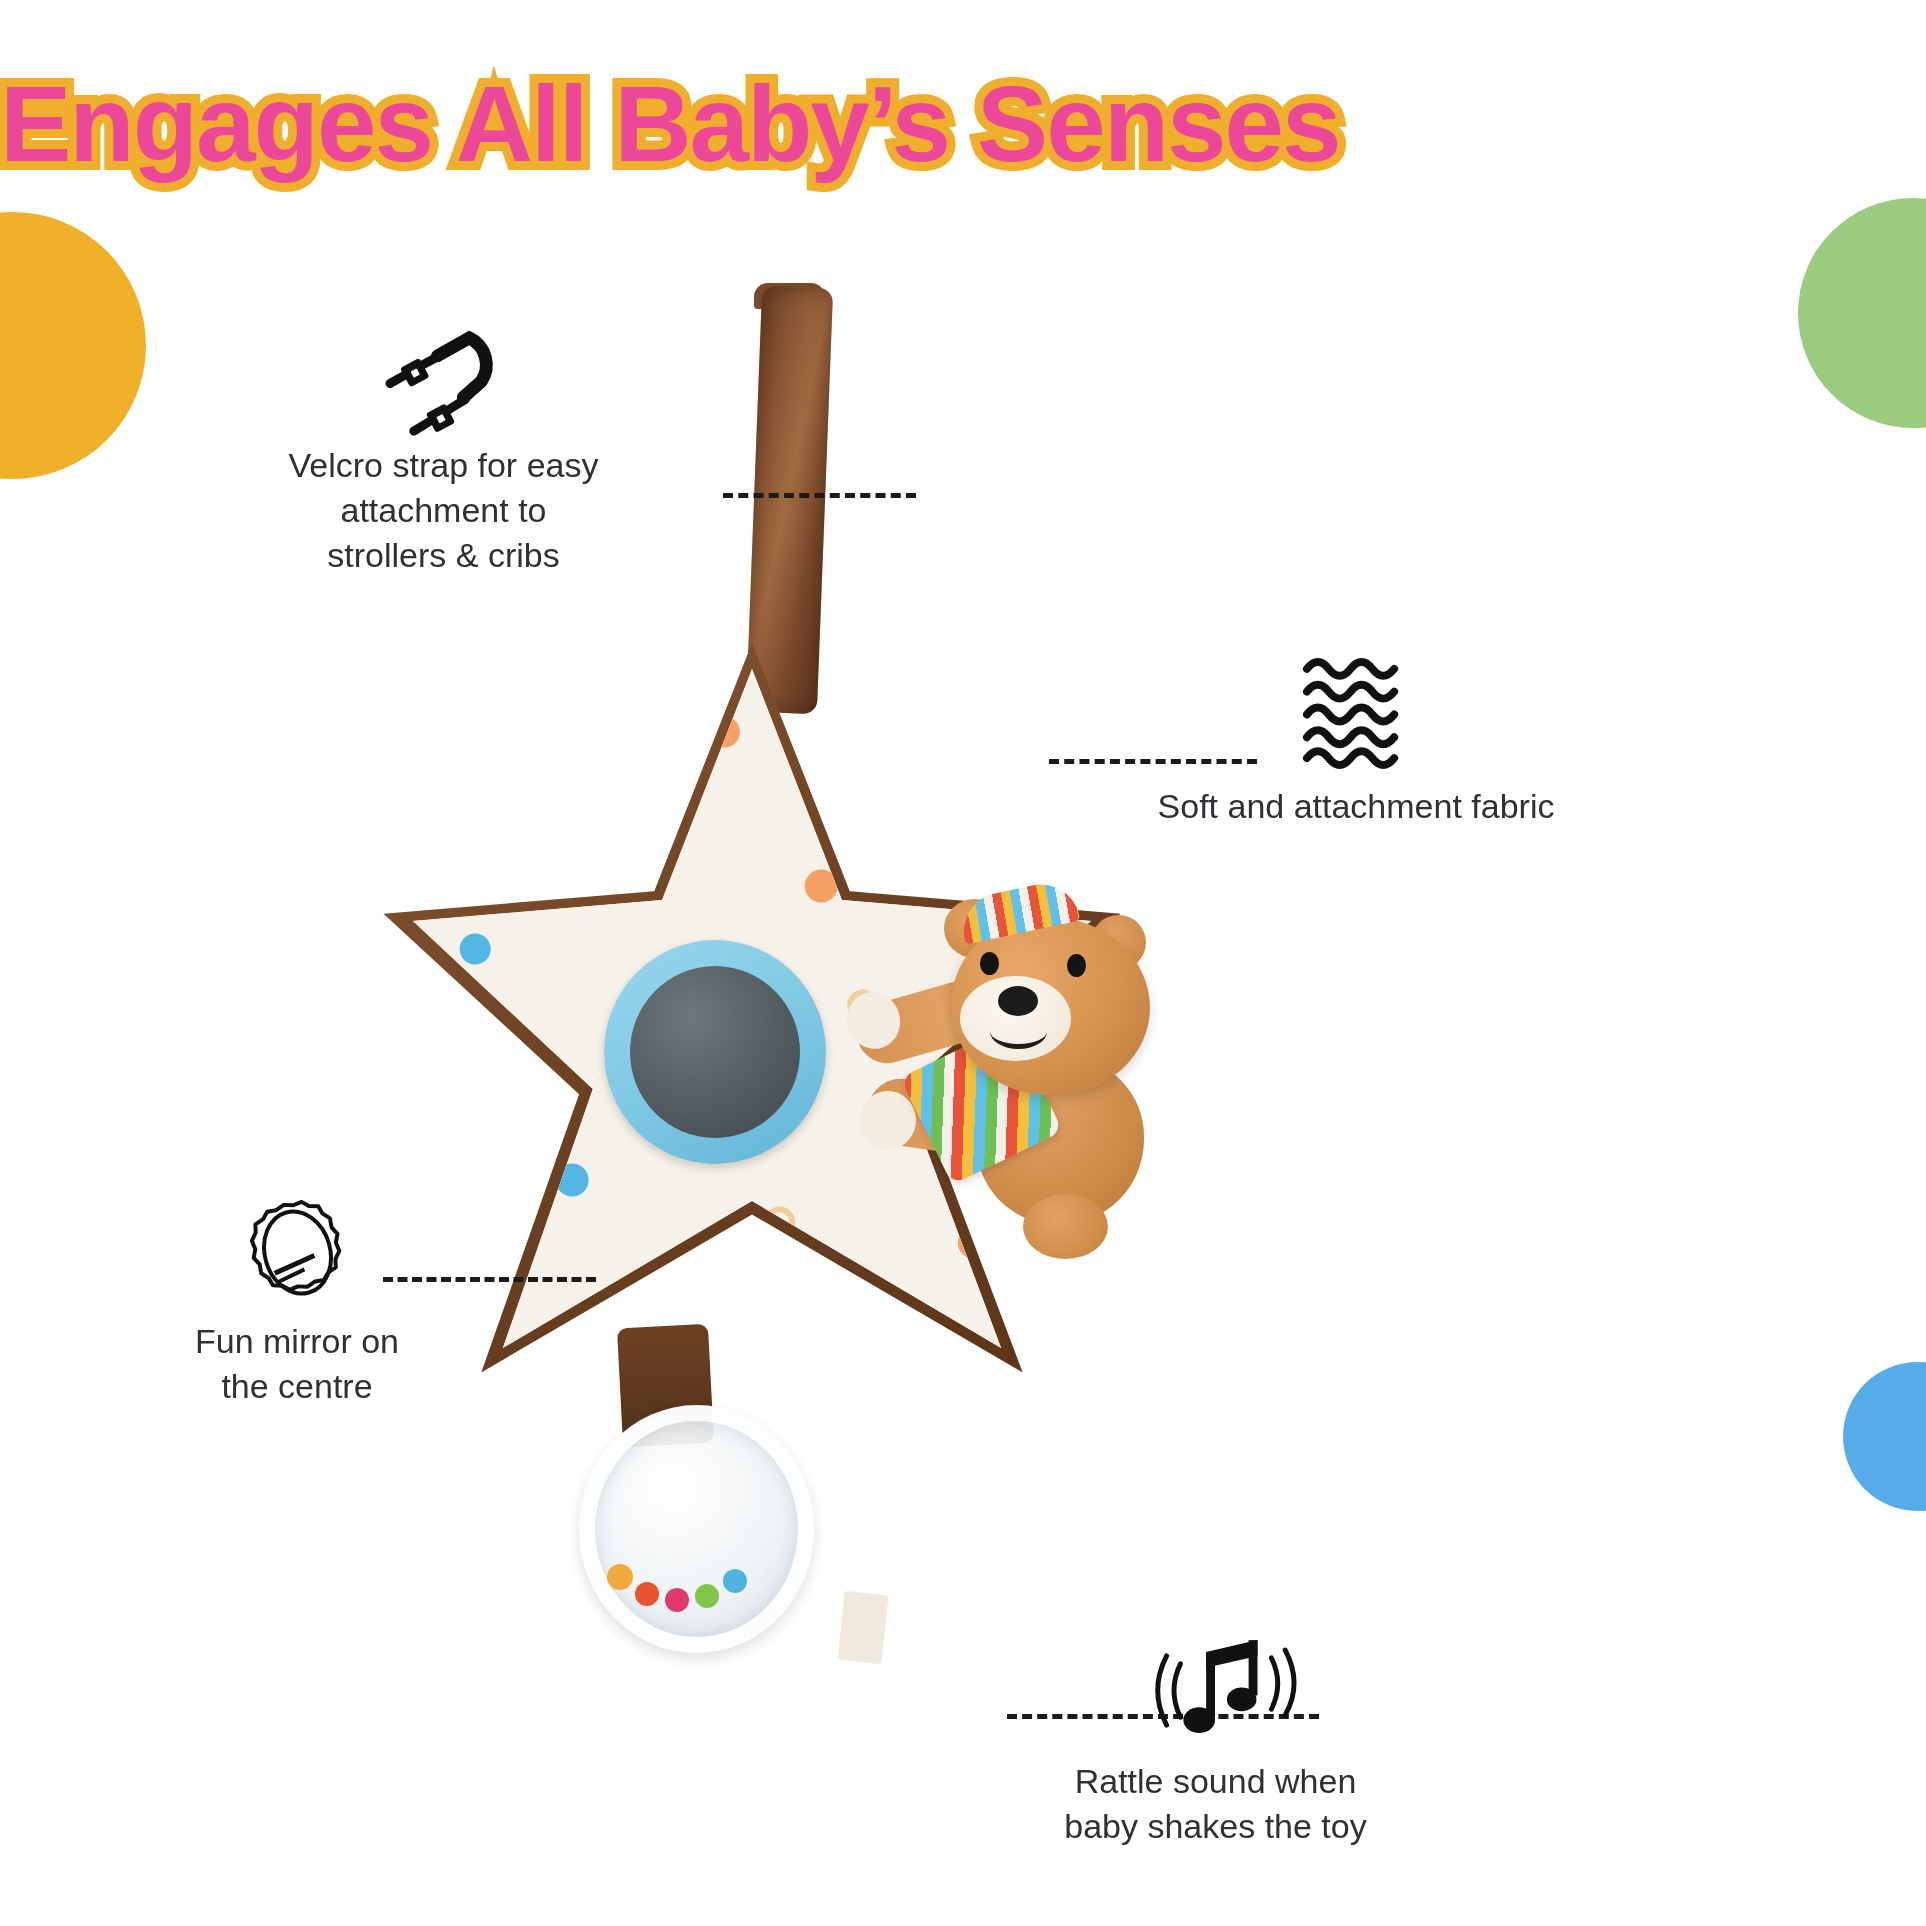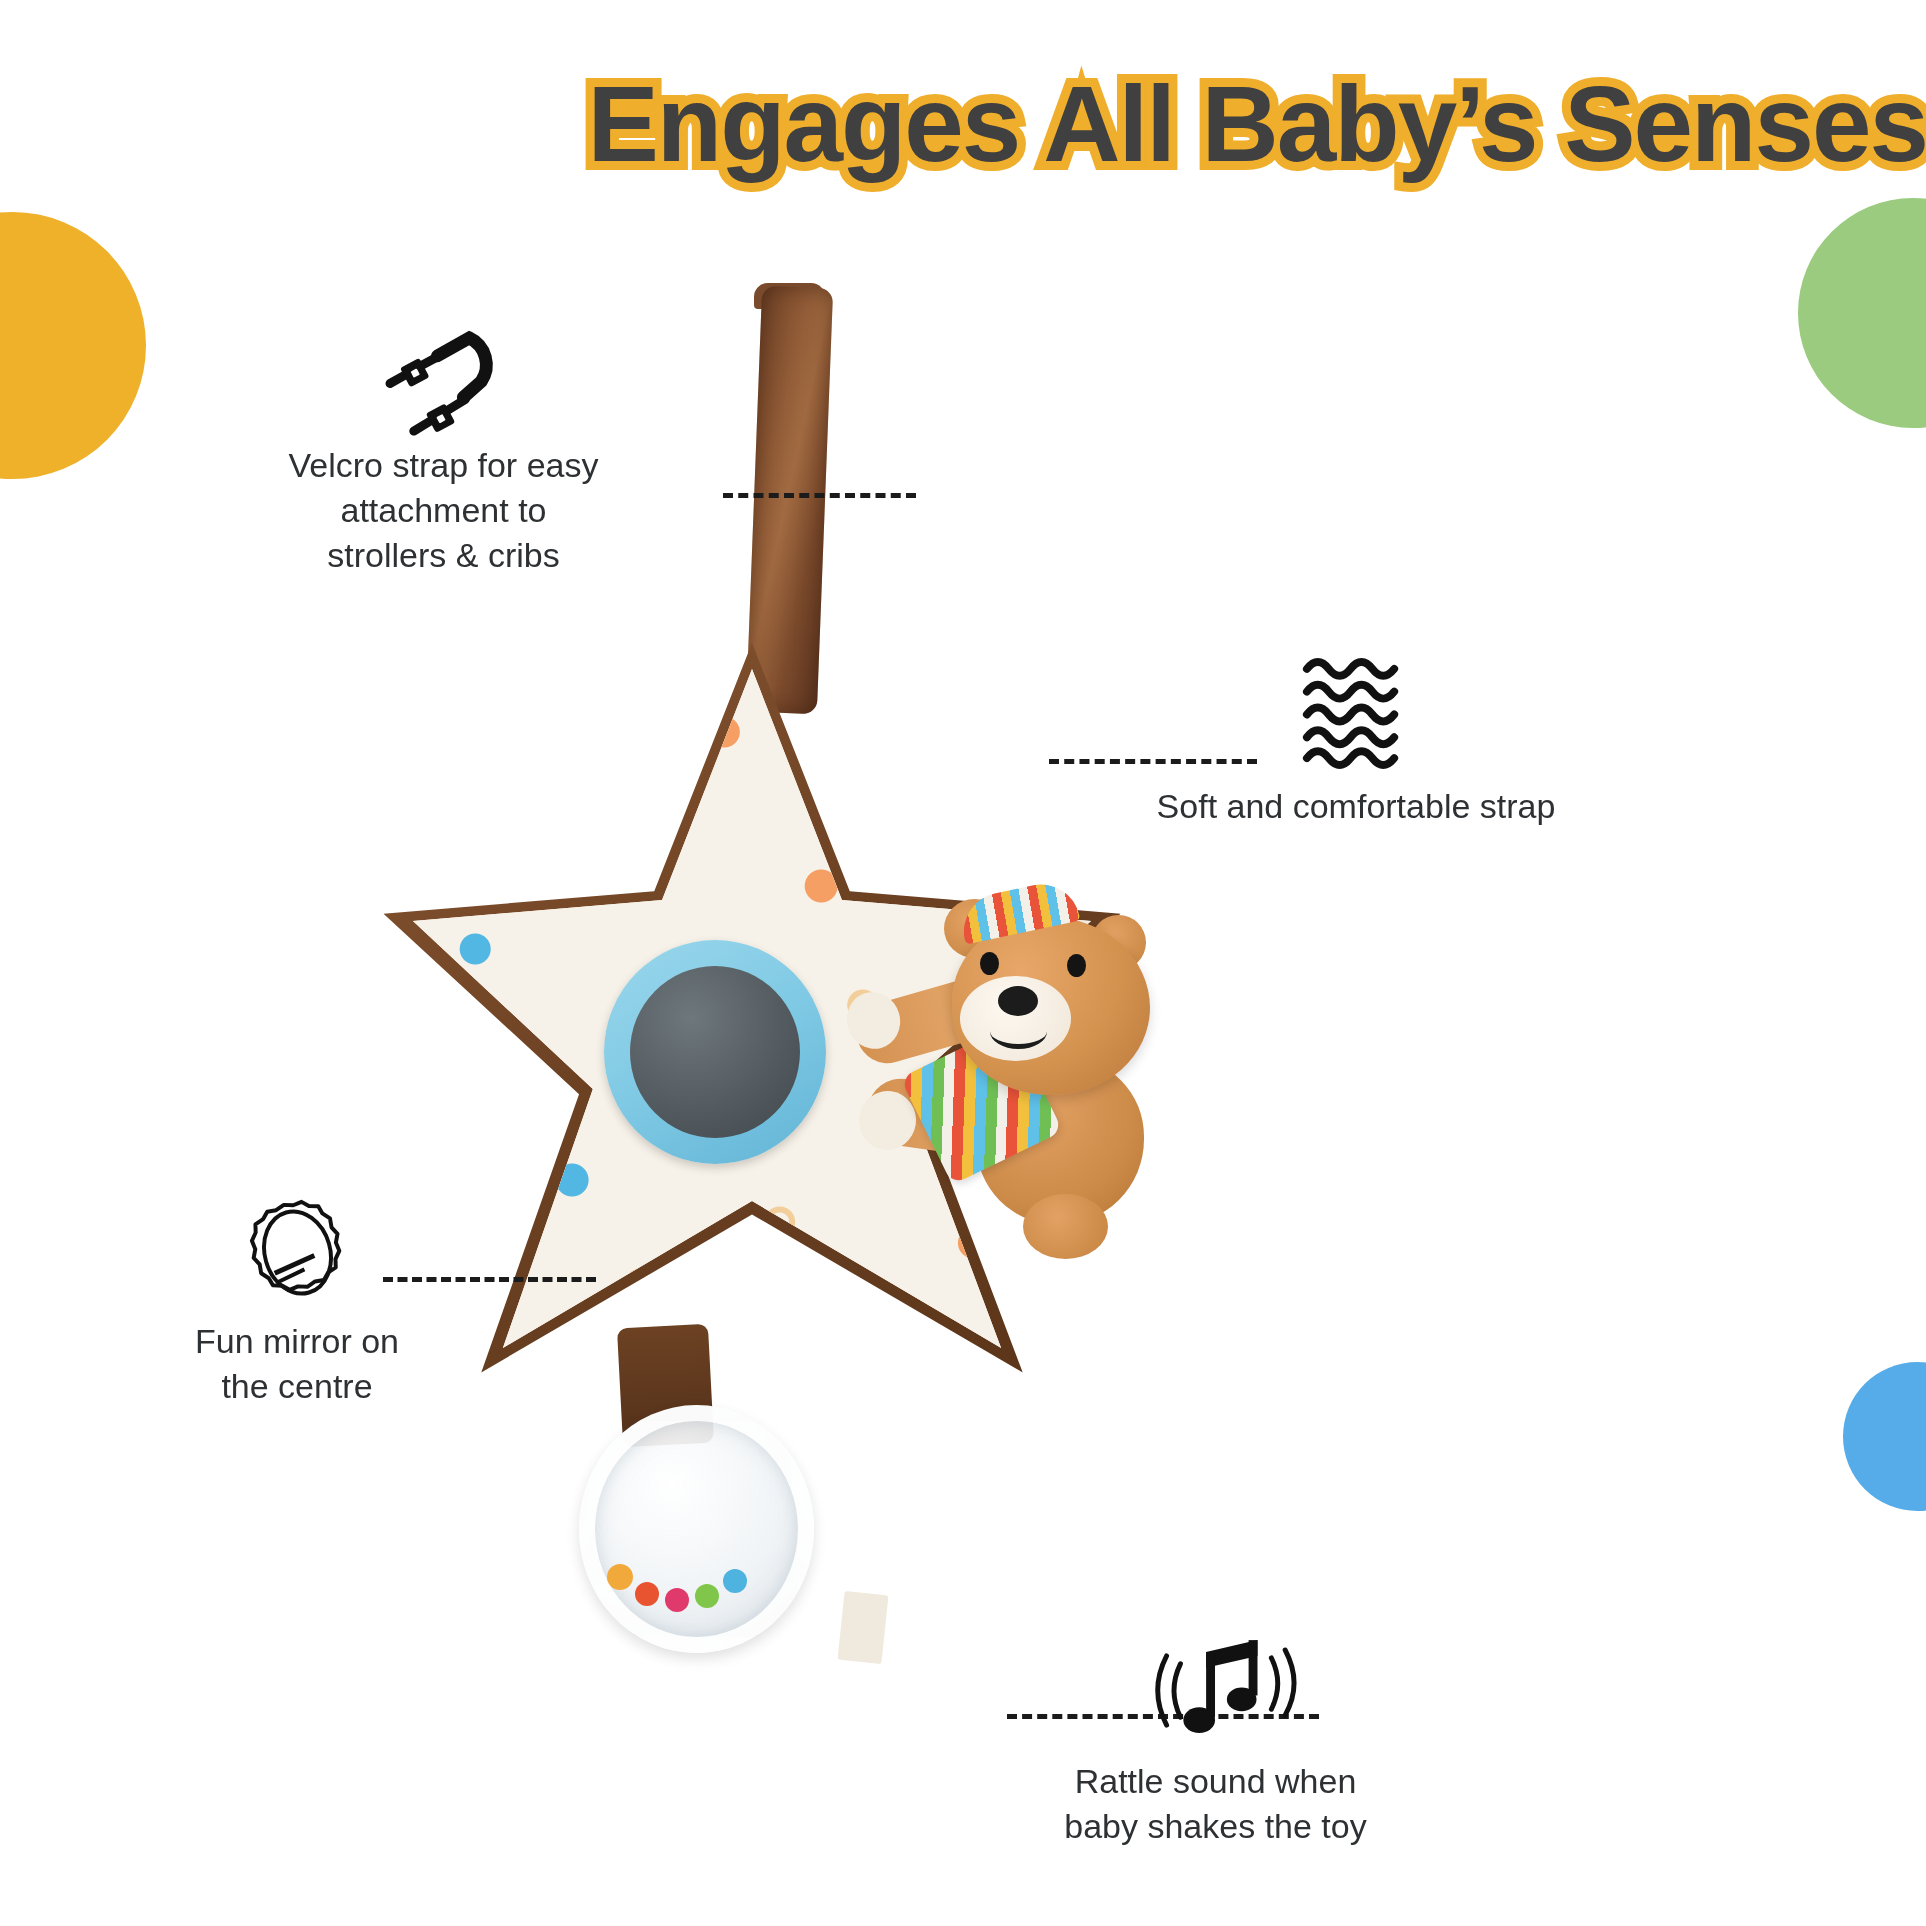--- a/index.html
+++ b/index.html
@@ -14,26 +14,26 @@
 
   
   .blob{position:absolute;border-radius:50%;}
   #blob-left{width:267px;height:267px;left:-121px;top:212px;background:#EFB02A;}
   #blob-green{width:230px;height:230px;left:1798px;top:198px;background:#9ACB7E;}
   #blob-blue{width:149px;height:149px;left:1843px;top:1362px;background:#56ACE8;}
 
   
   #title{
     position:absolute;left:0;right:0;top:71px;
-    text-align:right;
+    text-align:left;
     font-size:107px;
     font-weight:bold;
     letter-spacing:-2px;
     line-height:1;
-    color:#404040;
+    color:#ec4899;
     -webkit-text-stroke:18px #EFAE2B;
     paint-order:stroke fill;
     font-family:"Liberation Sans", sans-serif;
     white-space:nowrap;
   }
 
   
   .annot{position:absolute;}
   .annot .icon{display:block;margin:0 auto;}
   .annot .label{
@@ -321,21 +321,21 @@
   <div class="annot" id="annot-fabric">
     <svg class="icon" width="127" height="117" viewBox="0 0 128 118">
       <g fill="none" stroke="#111111" stroke-width="8" stroke-linecap="round">
         <path d="M14 16 q11 -14 22 0 t22 0 t22 0 t22 0"></path>
         <path d="M14 39 q11 -14 22 0 t22 0 t22 0 t22 0"></path>
         <path d="M14 62 q11 -14 22 0 t22 0 t22 0 t22 0"></path>
         <path d="M14 85 q11 -14 22 0 t22 0 t22 0 t22 0"></path>
         <path d="M14 106 q11 -14 22 0 t22 0 t22 0 t22 0"></path>
       </g>
     </svg>
-    <div class="label">Soft and comfortable strap</div>
+    <div class="label">Soft and attachment fabric</div>
   </div>
 
   <div class="annot" id="annot-mirror">
     <svg class="icon" width="117" height="109" viewBox="0 0 118 110">
       <g fill="none" stroke="#111111" stroke-width="4" stroke-linejoin="round">
         <path d="M59 5 l9 3 l9 -1 l6 6 l9 3 l2 8 l6 7 l-1 9 l4 8 l-4 8 l1 9 l-6 7 l-2 8 l-9 3 l-6 6 l-9 -1 l-9 3 l-9 -3 l-9 1 l-6 -6 l-9 -3 l-2 -8 l-6 -7 l1 -9 l-4 -8 l4 -8 l-1 -9 l6 -7 l2 -8 l9 -3 l6 -6 l9 1 z" transform="rotate(-16 59 55)"></path>
         <ellipse cx="59" cy="55" rx="33" ry="42" transform="rotate(-16 59 55)"></ellipse>
         <path d="M36 76 L76 58" stroke-width="5"></path>
         <path d="M39 85 L66 72" stroke-width="4"></path>
       </g>

